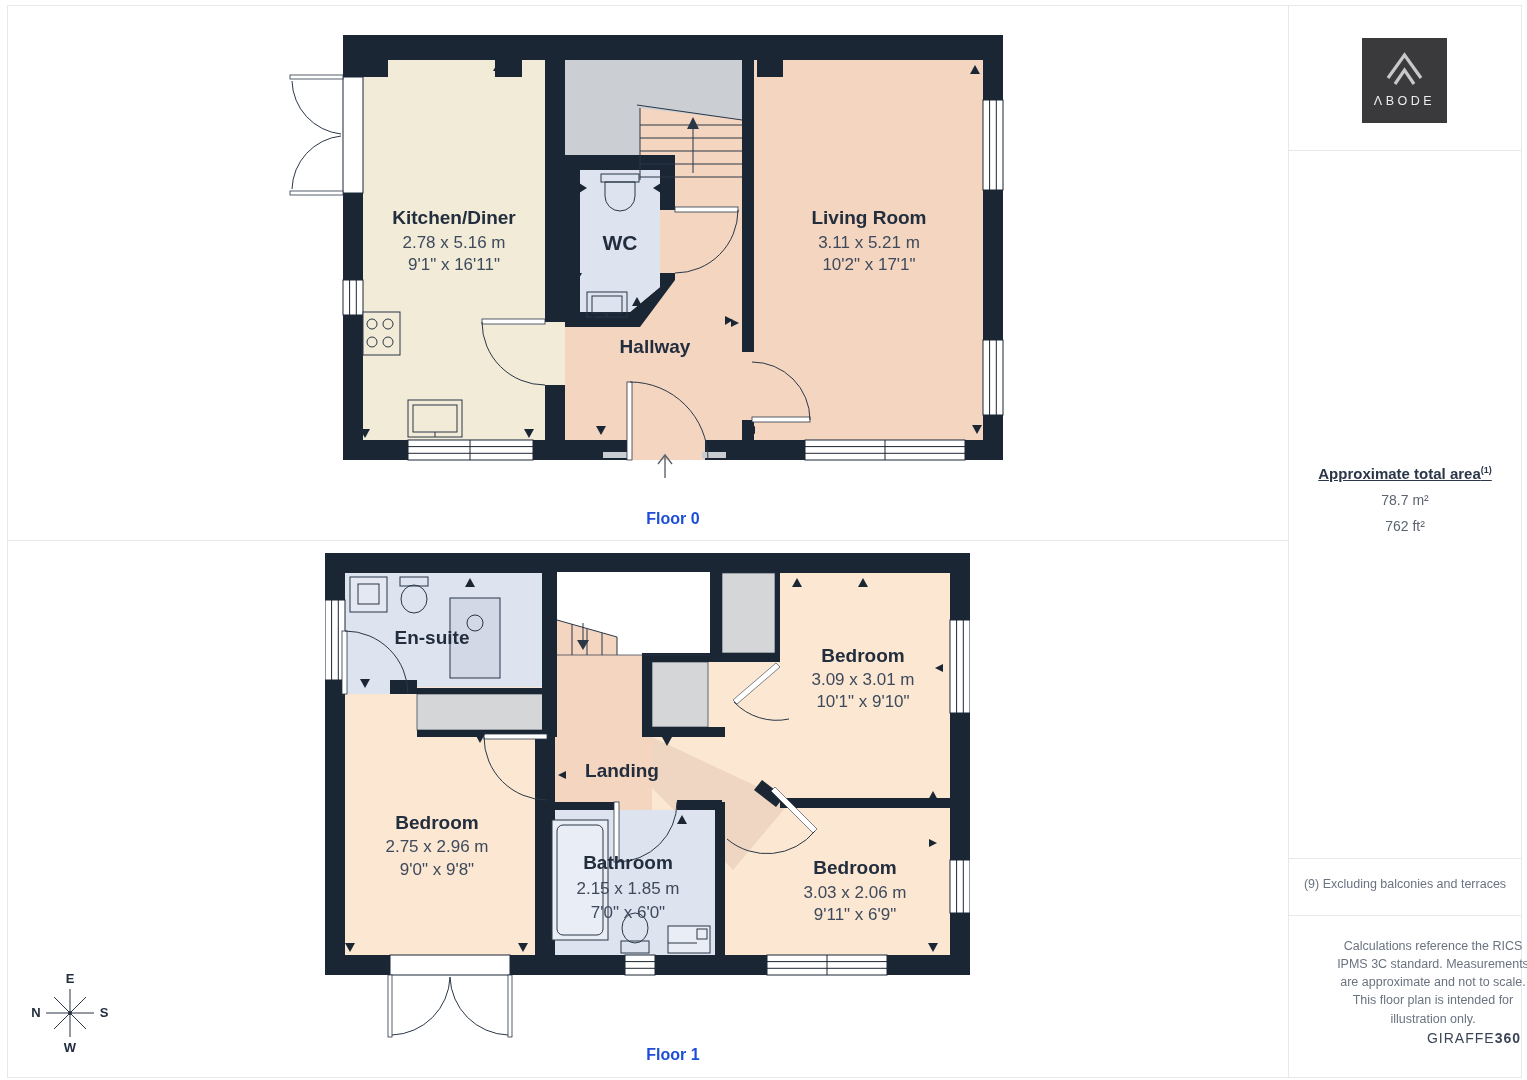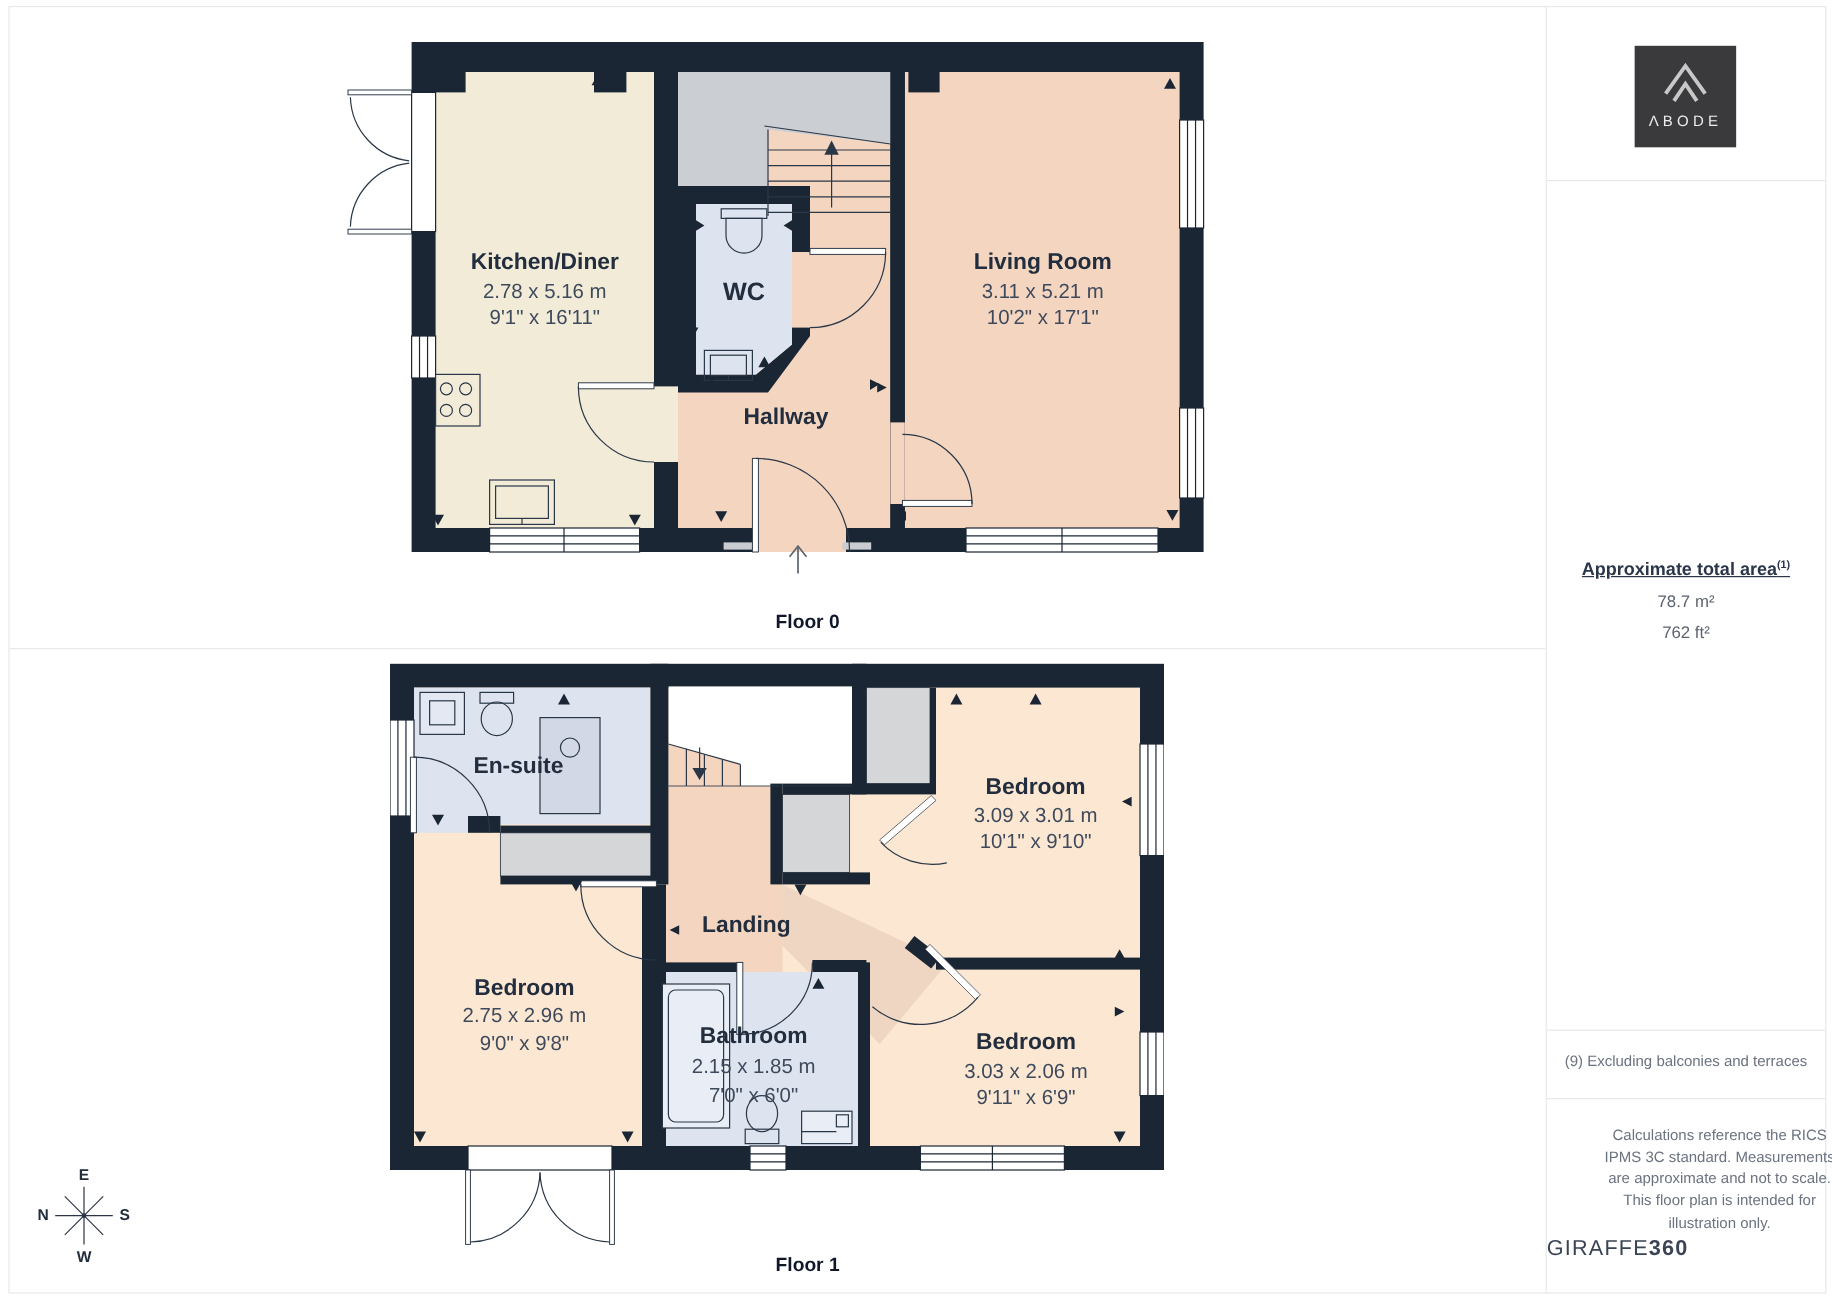--- a/index.html
+++ b/index.html
@@ -2,33 +2,33 @@
 <html><head>
 <meta charset="utf-8">
 <style>
   html,body{margin:0;padding:0;background:#fff;}
   .page{position:relative;width:1527px;height:1080px;background:#ffffff;overflow:hidden;
         font-family:"Liberation Sans",sans-serif;color:#222d3d;}
   .frame{position:absolute;left:7px;top:5px;right:5px;bottom:2px;border:1px solid #e6e8ec;pointer-events:none;}
   .divider-h{position:absolute;height:1px;background:#e6e8ec;}
   .divider-v{position:absolute;width:1px;background:#e6e8ec;}
   .floor-label{position:absolute;left:343px;width:660px;text-align:center;
-               font-size:16px;font-weight:bold;color:#0f172a;}
+               font-size:16px;font-weight:bold;color:#1d4ed8;}
   .sidebar{position:absolute;left:1289px;top:5px;width:232px;height:1073px;}
   .logo-wrap{position:absolute;left:73px;top:33px;width:85px;height:87px;}
   .area-block{position:absolute;left:0;top:460px;width:232px;text-align:center;}
   .area-title{font-size:15px;font-weight:bold;color:#2b3649;text-decoration:underline;}
   .area-title sup{font-size:9px;}
   .area-val{font-size:14px;color:#5c6470;margin-top:10px;}
   .note-block{position:absolute;left:0;top:872px;width:232px;text-align:center;
               font-size:12.5px;color:#6b7380;}
   .disclaimer-block{position:absolute;left:14px;top:932px;width:204px;text-align:center;
               font-size:12.5px;line-height:1.45;color:#6b7380;margin-left:28px;}
-  .credit{position:absolute;left:0;top:1025px;width:232px;text-align:left;
-          font-size:18px;letter-spacing:1px;color:#3a4454;}
+  .credit{position:absolute;left:0;top:1025px;width:232px;text-align:right;
+          font-size:14px;letter-spacing:1px;color:#3a4454;}
   .credit b{font-weight:bold;}
   svg{position:absolute;}
   svg text{font-family:"Liberation Sans",sans-serif;}
   .room-name{font-size:19px;font-weight:bold;fill:#222d3d;}
   .room-dim{font-size:17px;fill:#3e4a5c;}
 </style>
 </head>
 <body>
 
 <div class="page">

